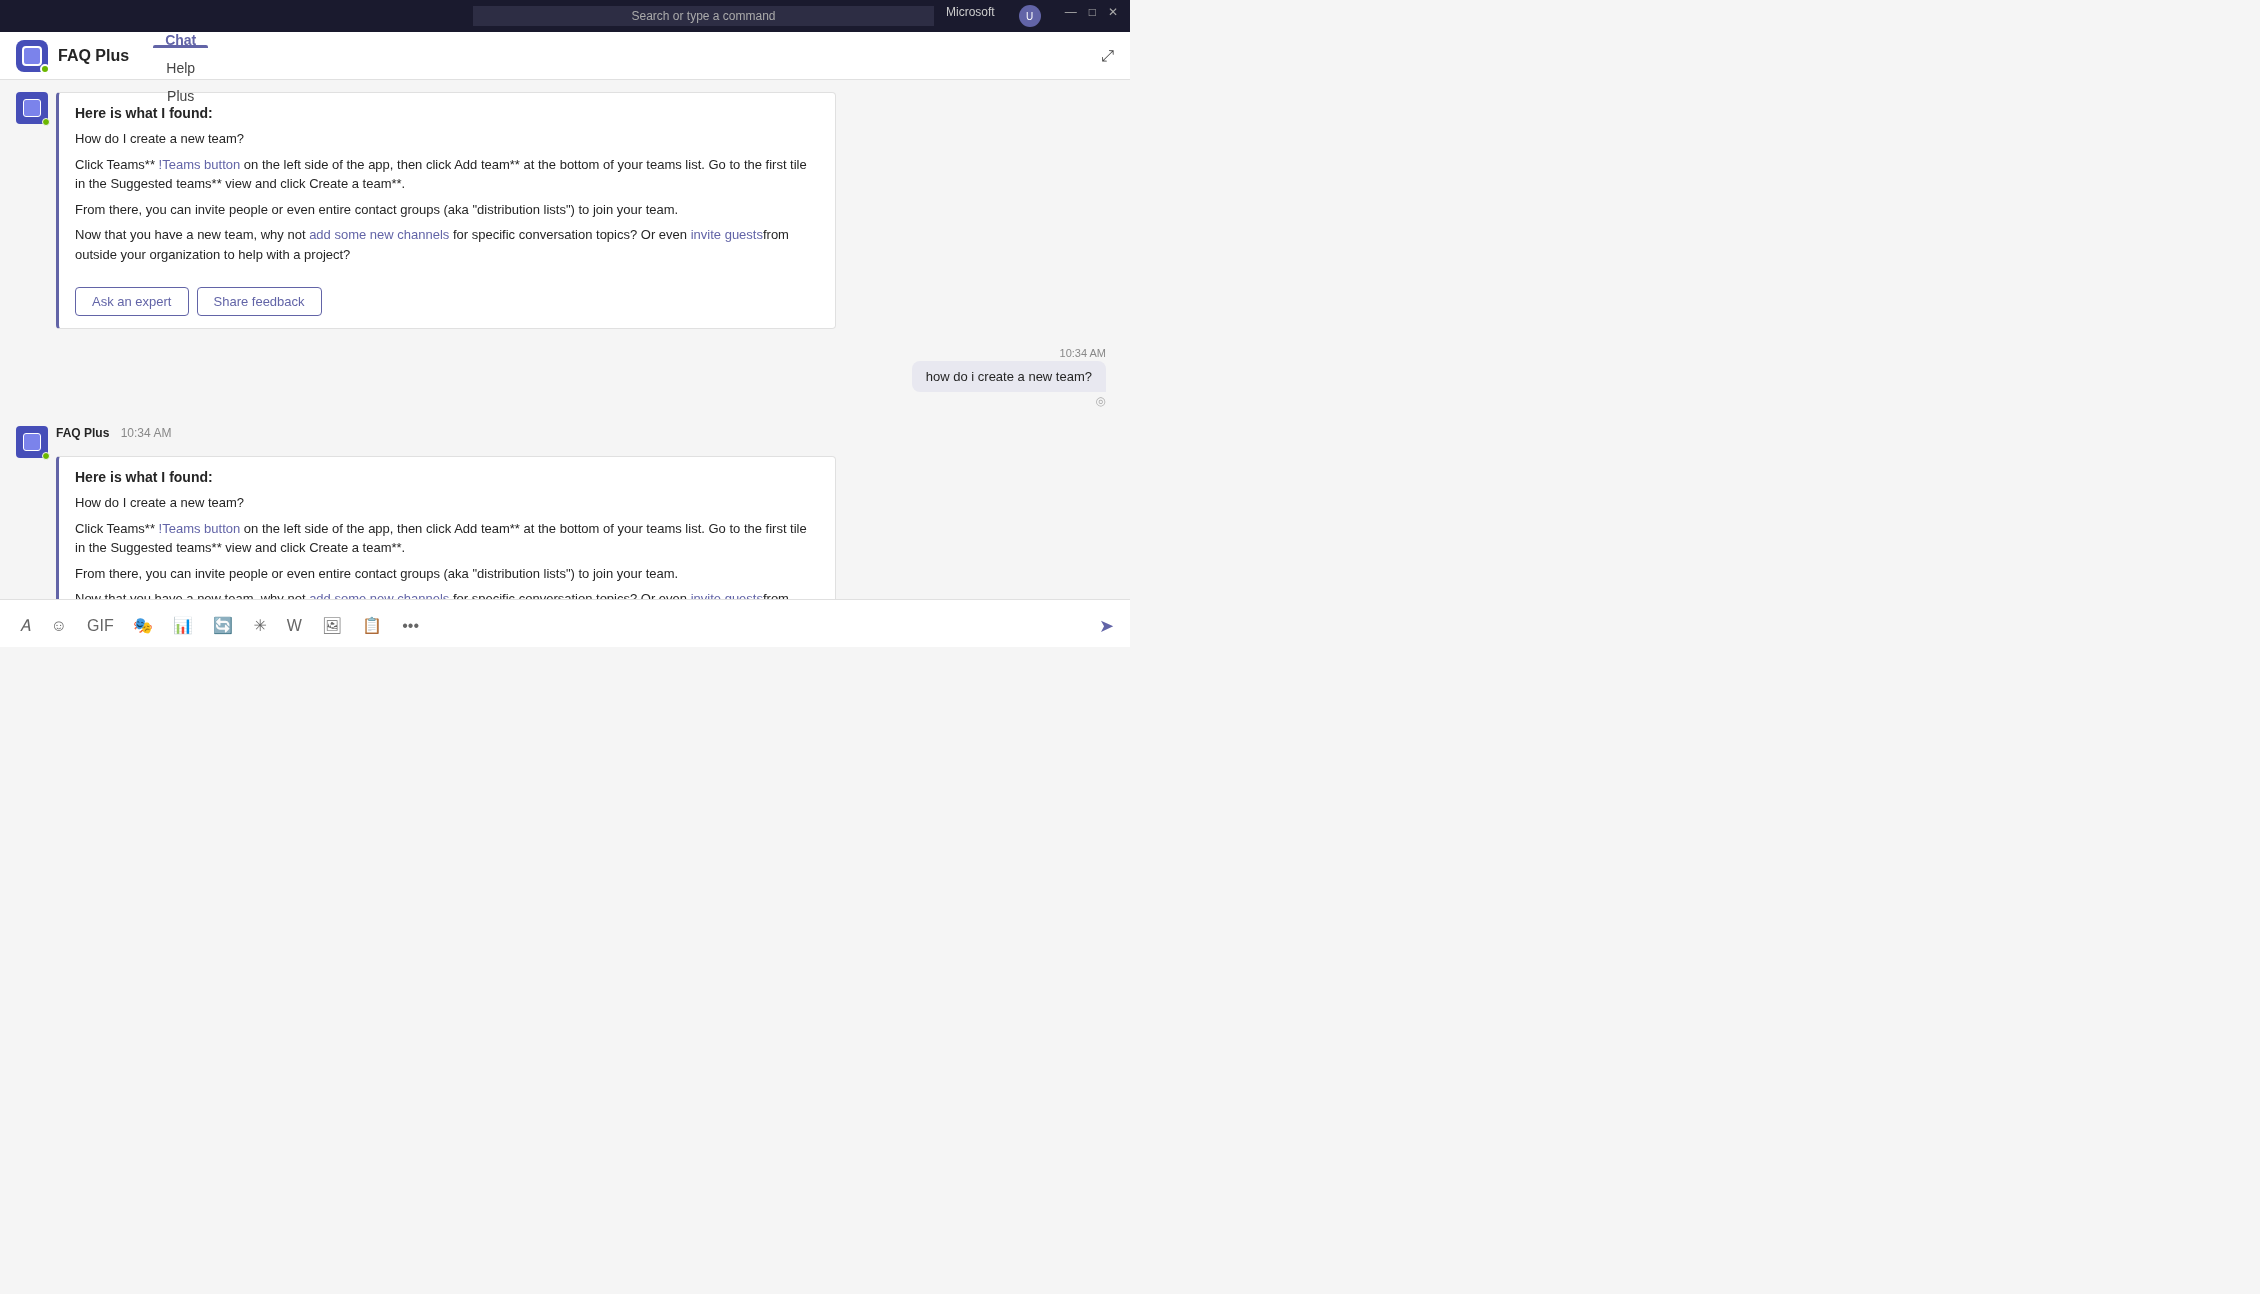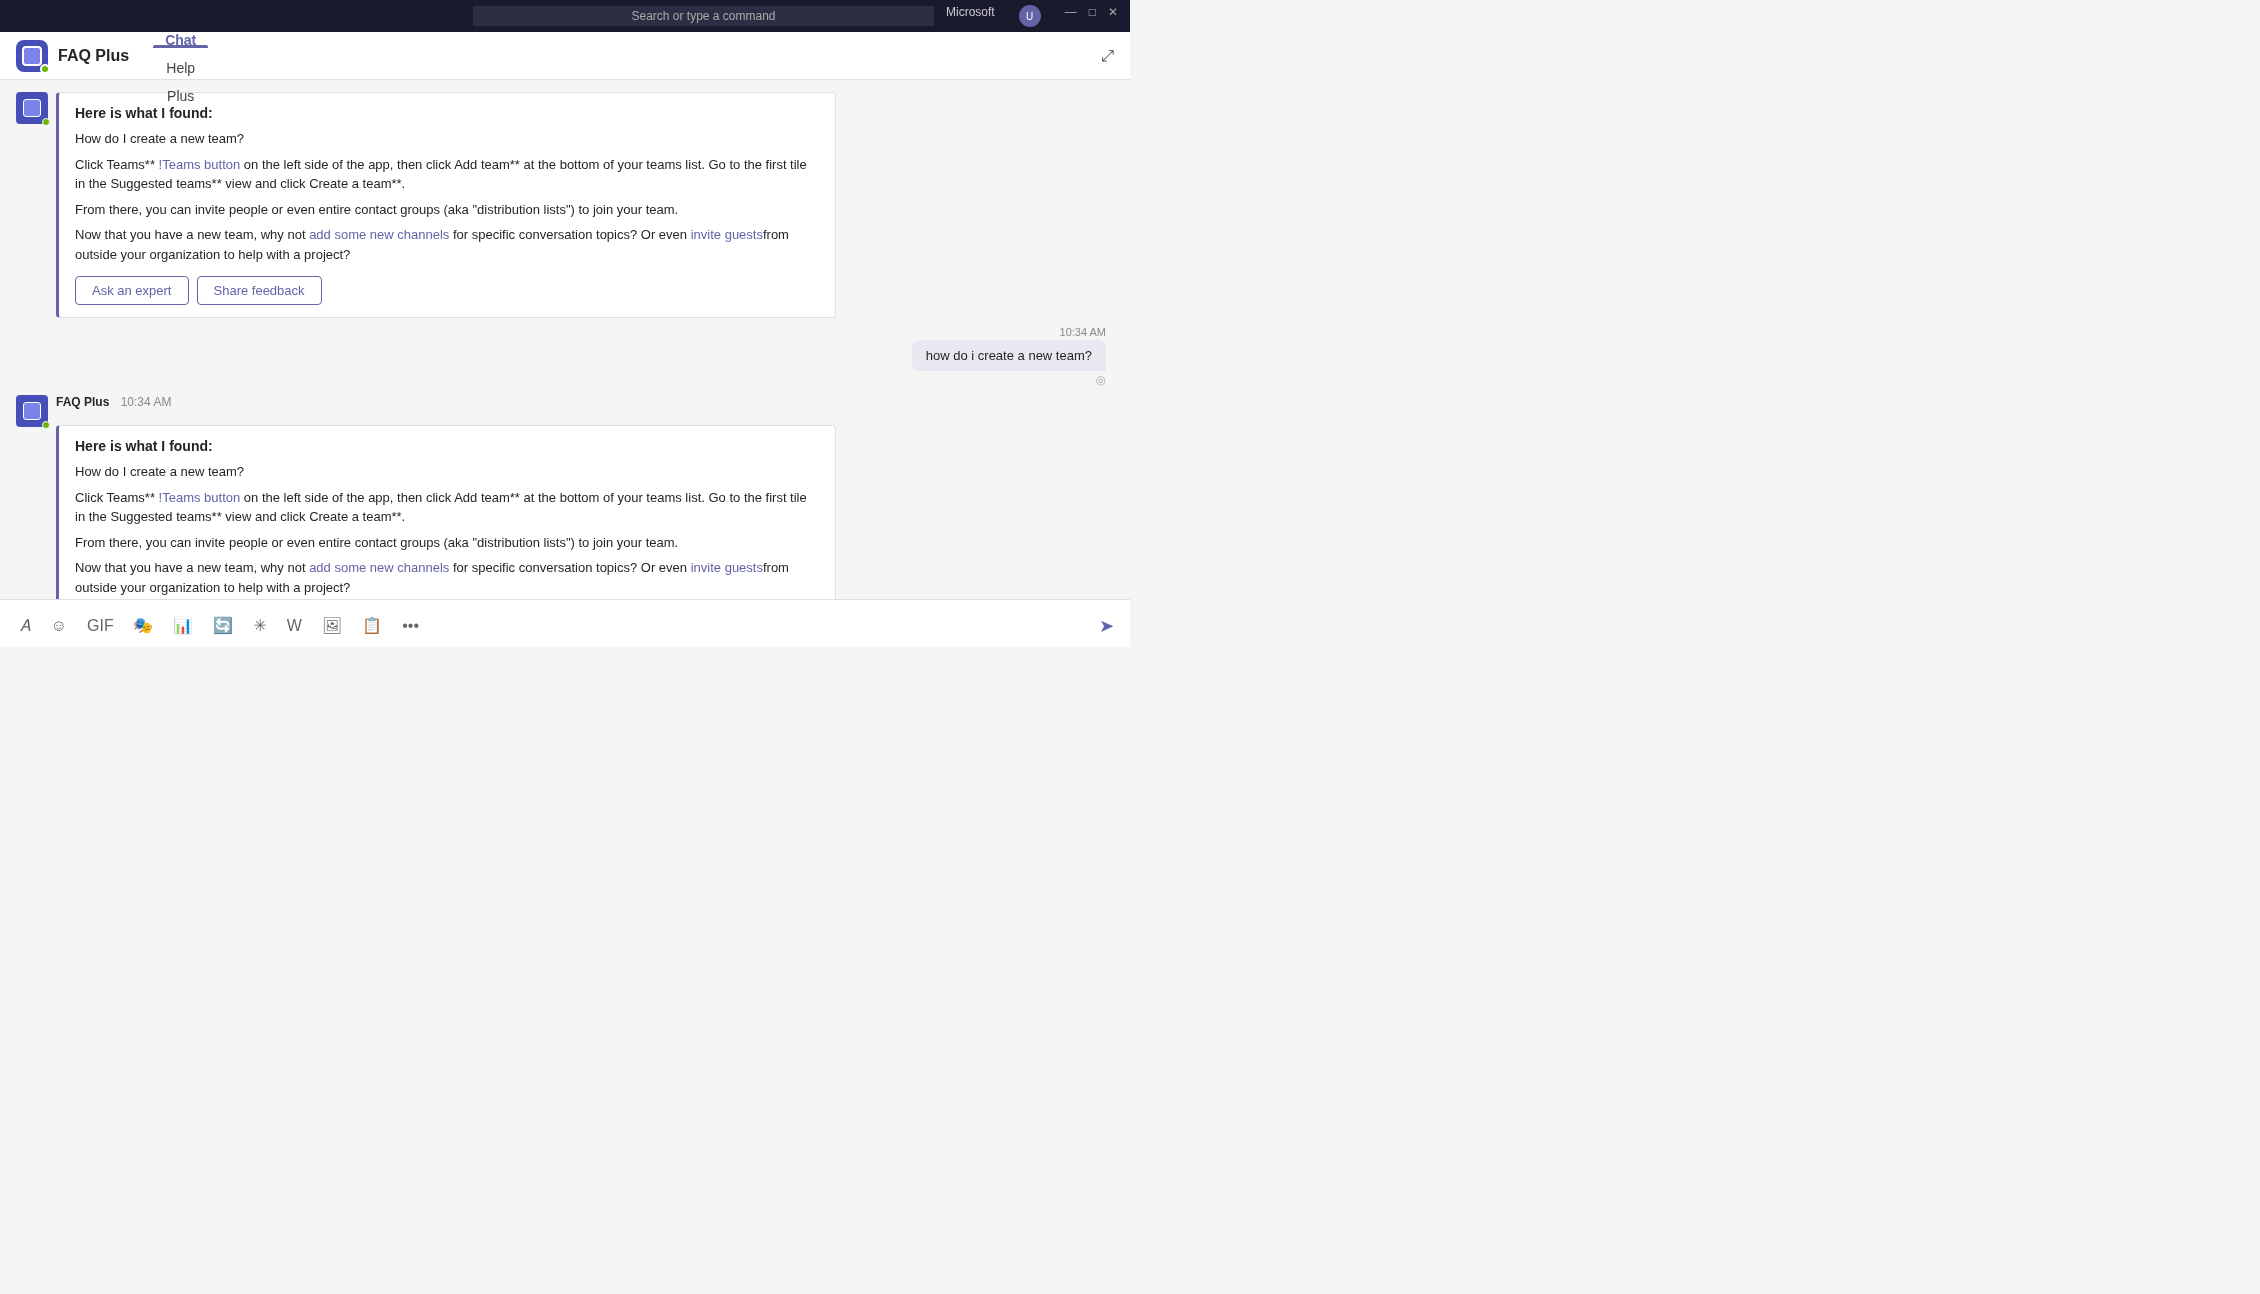--- a/index.html
+++ b/index.html
@@ -152,21 +152,21 @@
       flex-direction: column;
       overflow: hidden;
     }
 
     .messages-container {
       flex: 1;
       overflow-y: auto;
       padding: 12px 16px;
       display: flex;
       flex-direction: column;
-      gap: 8px;
+      gap: 18px;
     }
 
     
     .bot-message-group {
       display: flex;
       align-items: flex-start;
       gap: 8px;
       max-width: 820px;
     }
     .bot-avatar {
@@ -233,21 +233,21 @@
     }
     .message-heading {
       font-size: 14px;
       font-weight: 600;
       color: #252525;
       margin-bottom: 8px;
     }
     .message-actions {
       display: flex;
       gap: 8px;
-      margin-top: 12px;
+      margin-top: 23px;
     }
     .action-btn {
       padding: 6px 16px;
       border: 1.5px solid #6264a7;
       border-radius: 4px;
       background: #fff;
       color: #6264a7;
       font-size: 13px;
       cursor: pointer;
       font-weight: 500;

